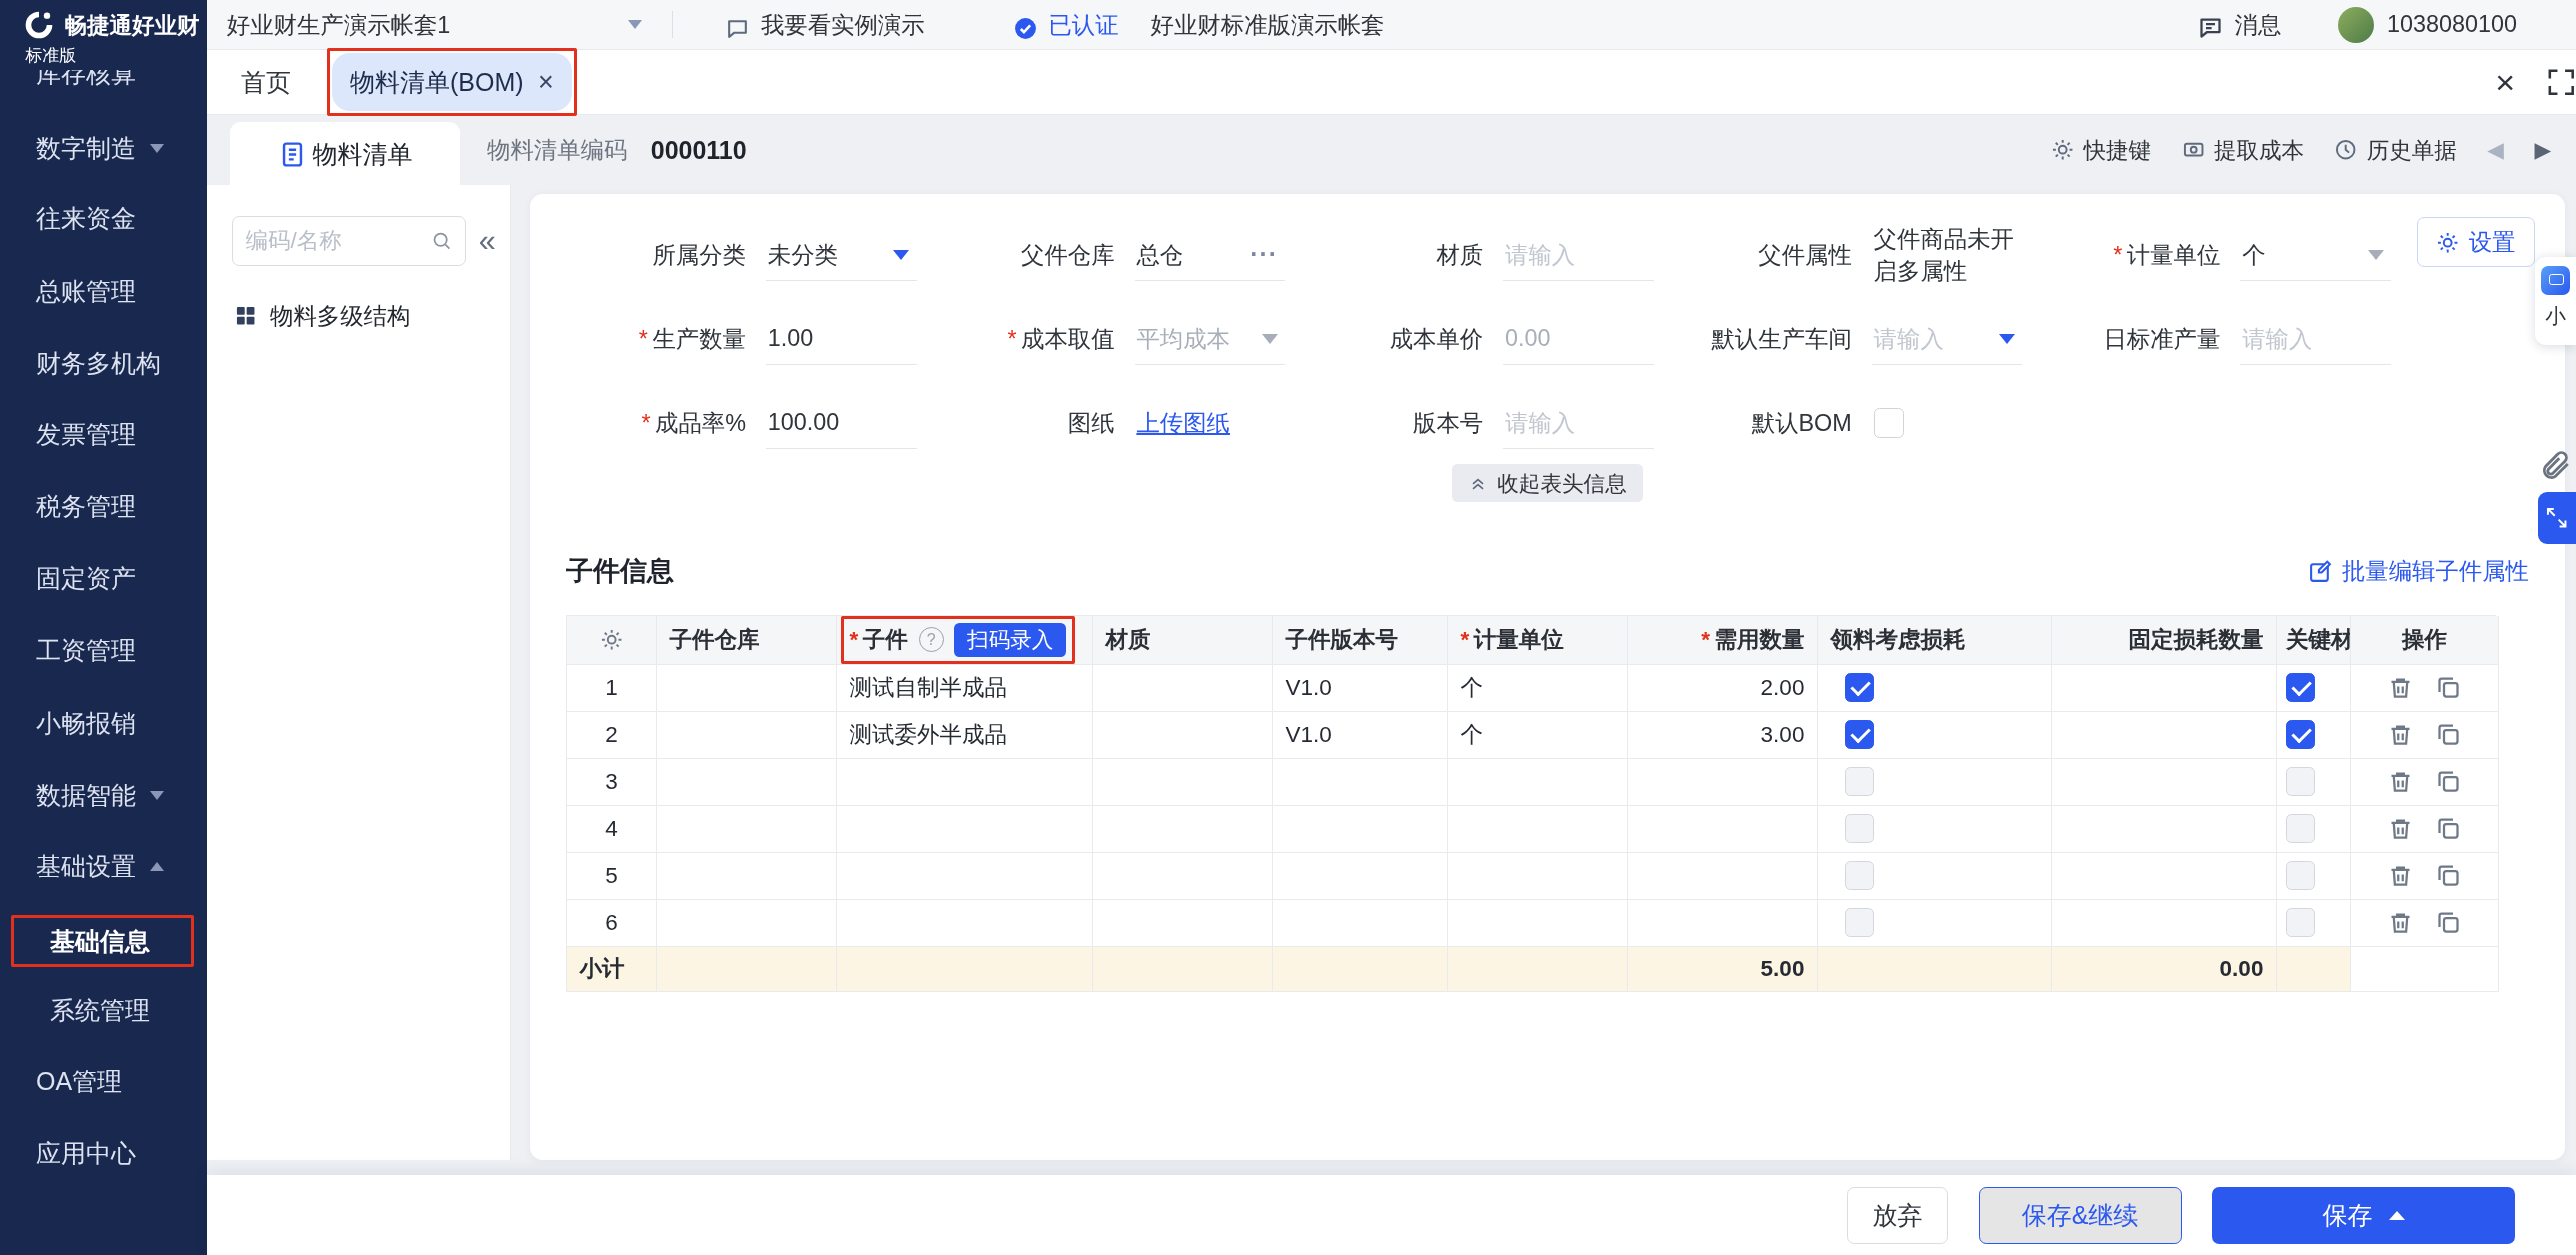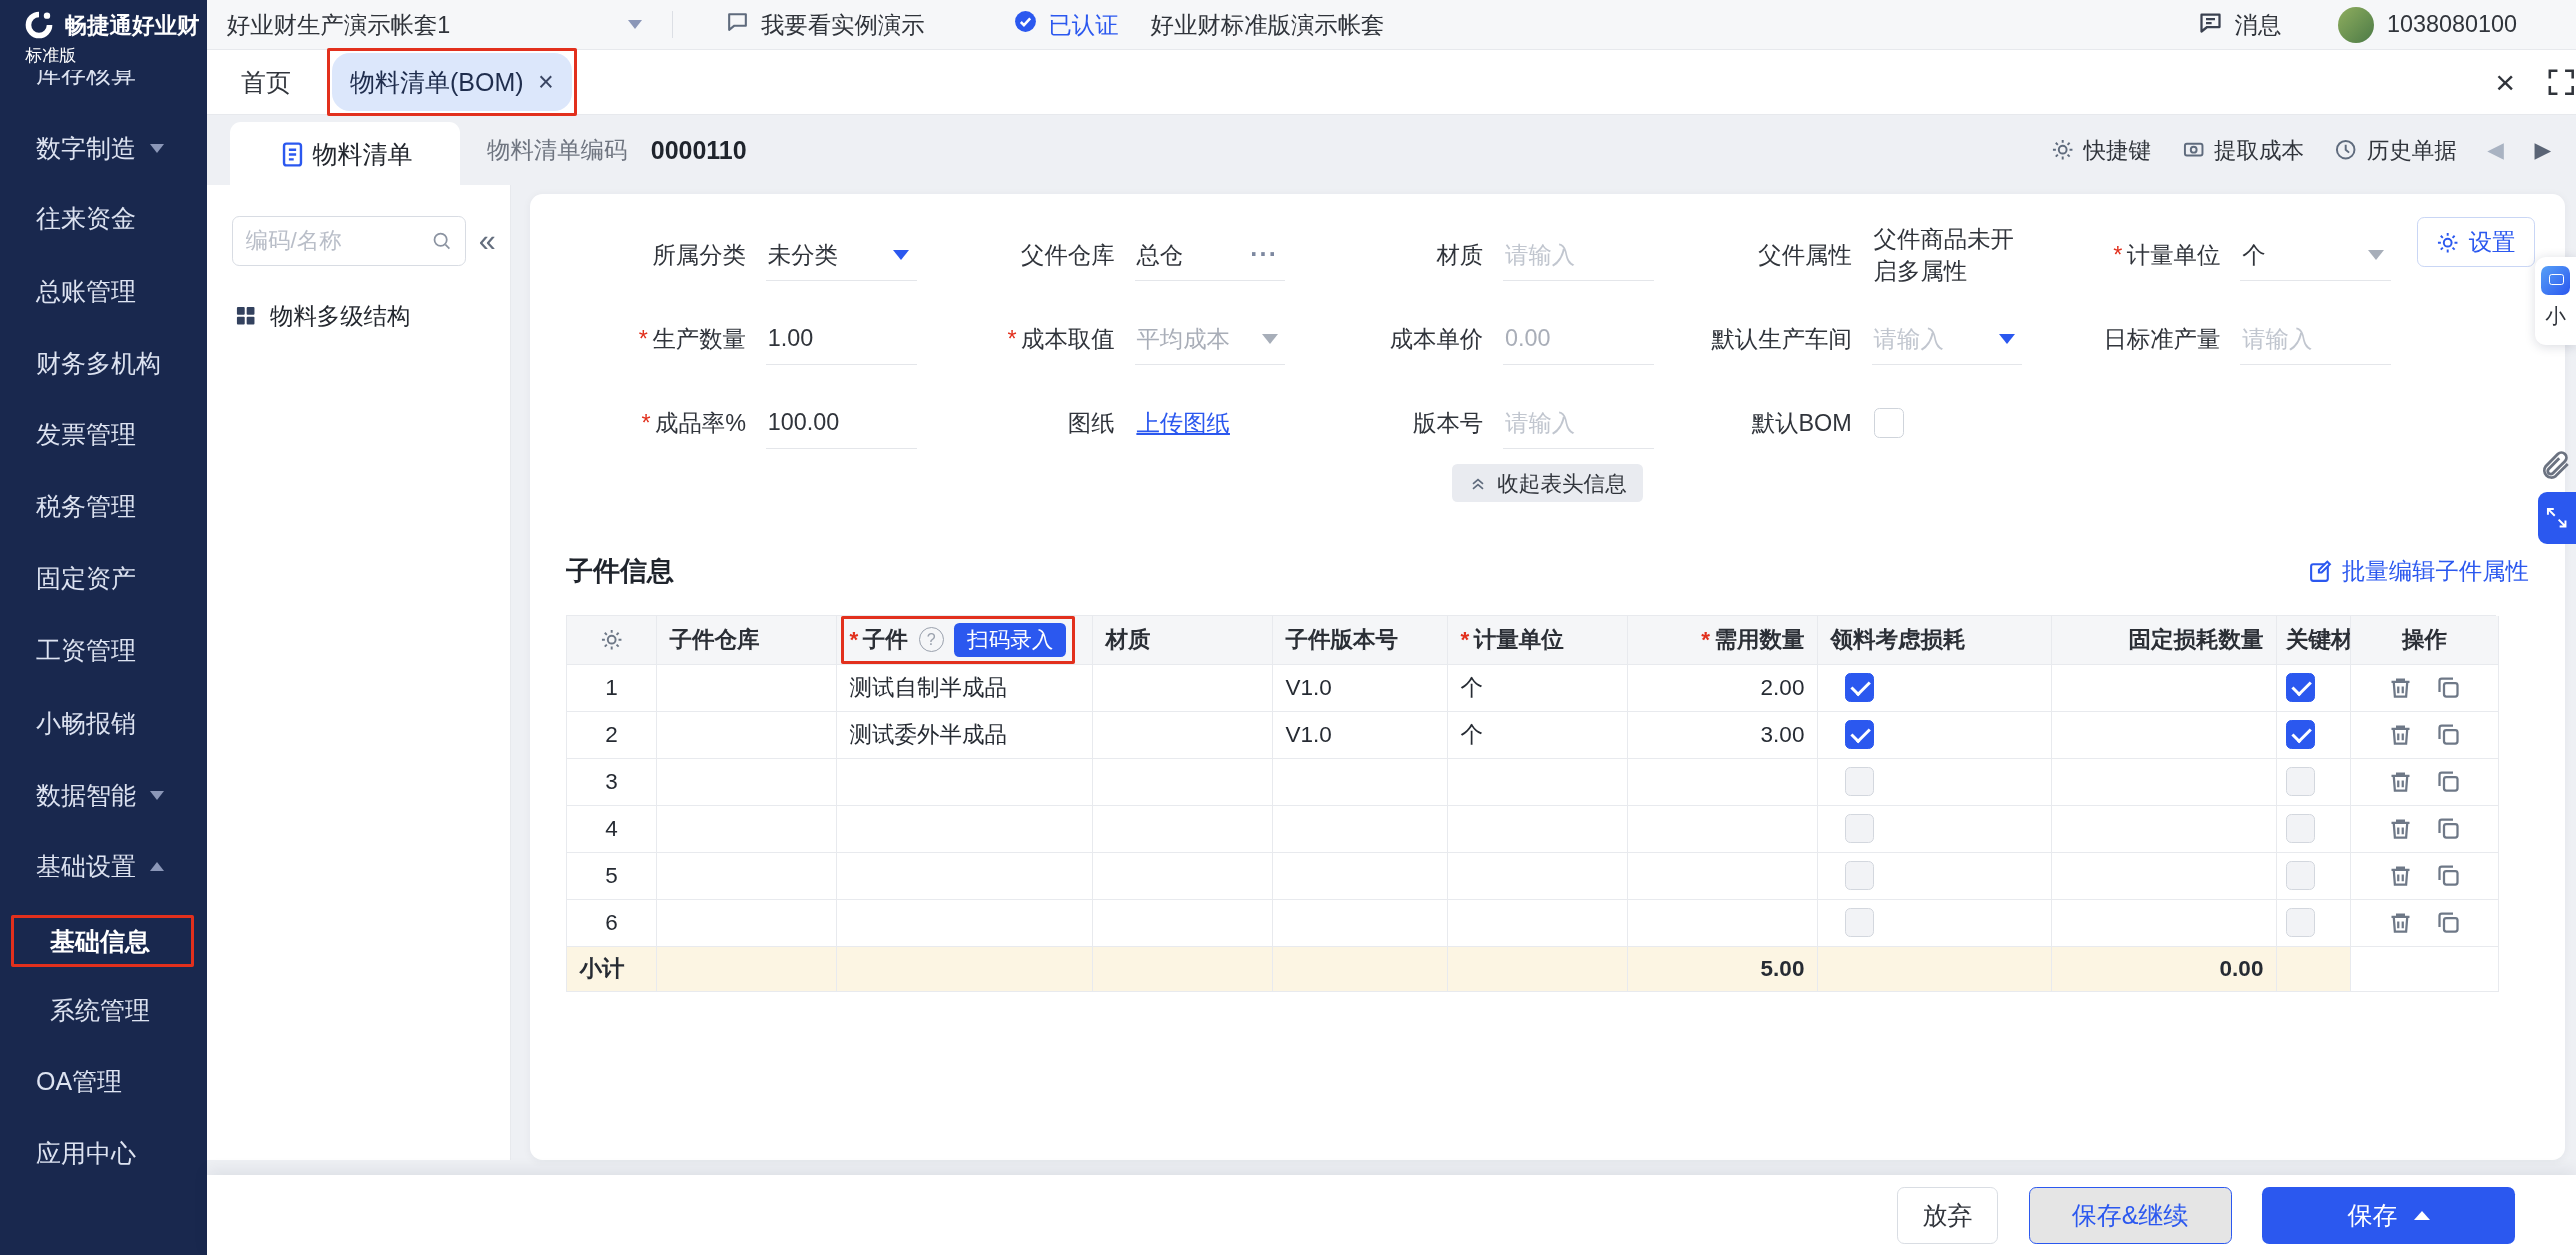--- a/index.html
+++ b/index.html
@@ -19,21 +19,21 @@
 .caret{display:inline-block;width:0;height:0;border-left:7.2px solid transparent;border-right:7.2px solid transparent;margin-left:14.4px}
 .caret.d{border-top:9px solid #8b97b8}
 .caret.u{border-bottom:9px solid #8b97b8}
 .menu-item.active{position:absolute}
 .menu-item.ann::after{content:"";position:absolute;left:10.8px;right:12.6px;top:0;bottom:0;border:3.6px solid #e2301d;border-radius:1.8px;pointer-events:none}
 
 
 .topbar{position:absolute;left:207px;top:0;width:2369px;height:50px;background:#f6f7f9;border-bottom:0.9px solid #e7e9ed;display:flex;align-items:center;font-size:23.4px;color:#30343b;z-index:4}
 .acct-sel{margin-left:7.2px;width:440px;display:flex;justify-content:space-between;align-items:center;padding:0 12.6px;cursor:pointer}
 .vdiv{width:0.9px;height:27px;background:#dcdfe5;margin-left:18px}
-.tb-item{display:flex;align-items:flex-start;gap:10.8px;cursor:pointer}
+.tb-item{display:flex;align-items:flex-end;gap:10.8px;cursor:pointer}
 .demo{margin-left:52px}
 .cert{margin-left:88px;color:#2b58ef}
 .acct-name{margin-left:32px}
 .tb-spacer{flex:1}
 .msgs{margin-right:0}
 .avatar{width:36px;height:36px;border-radius:50%;background:linear-gradient(135deg,#8fae5f,#4c7a46);margin-left:57px;flex-shrink:0;cursor:pointer}
 .user-id{margin-left:12.6px;margin-right:59px}
 
 
 .tabbar{position:absolute;left:207px;top:50px;width:2369px;height:65px;background:#fff;border-bottom:0.9px solid #e7e9ed;display:flex;align-items:center;z-index:4}
@@ -114,21 +114,21 @@
 .cb.checked::after{content:"";position:absolute;left:9px;top:2.7px;width:8px;height:15.3px;border:solid #fff;border-width:0 3.6px 3.6px 0;transform:rotate(45deg)}
 .t-sub .tc{background:#fcf5e3;font-weight:bold;height:45px}
 .t-sub .tc.ops{background:#fff;font-weight:normal}
 .icon-btn{cursor:pointer}
 
 
 .footer{position:absolute;left:207px;bottom:0;width:2369px;height:81px;background:#fff;box-shadow:0 -5.4px 14.4px rgba(20,30,60,.07);display:flex;align-items:center;justify-content:flex-end;gap:30.5px;padding-right:61px;z-index:6}
 .btn{height:57px;border-radius:7.2px;font-size:25px;display:flex;align-items:center;justify-content:center;cursor:pointer}
 .btn-plain{width:101px;border:0.9px solid #d9dde3;background:#fff;color:#30343b}
 .btn-outline{width:203px;border:0.9px solid #2b58ef;background:#e5e5e5;color:#2b58ef}
-.btn-primary{width:253px;background:#2b58ef;color:#fff;gap:16px;border:none}
+.btn-primary{width:303px;background:#2b58ef;color:#fff;gap:16px;border:none}
 .save-caret{width:0;height:0;border-left:8px solid transparent;border-right:8px solid transparent;border-bottom:9px solid #fff}
 
 
 .assistant{position:absolute;right:0;top:257px;width:41px;height:88px;background:#fff;border-radius:10.8px 0 0 10.8px;box-shadow:0 1.8px 10.8px rgba(20,30,60,.15);display:flex;flex-direction:column;align-items:center;padding-top:9px;gap:7.2px;z-index:7;cursor:pointer}
 .assist-ic{width:29px;height:29px;border-radius:7.2px;background:linear-gradient(135deg,#57a0f7,#2b58ef);position:relative}
 .assist-ic::after{content:"";position:absolute;left:8px;top:8px;width:12.6px;height:9px;border:1.8px solid #fff;border-radius:2.7px}
 .assist-label{font-size:20.7px;color:#30343b}
 .clip-wrap{position:absolute;right:3.6px;top:447px;z-index:7;cursor:pointer}
 .expander{position:absolute;right:0;top:492px;width:38px;height:52px;background:#2b58ef;border-radius:9px 0 0 9px;display:flex;align-items:center;justify-content:center;z-index:7;cursor:pointer}
 </style>

